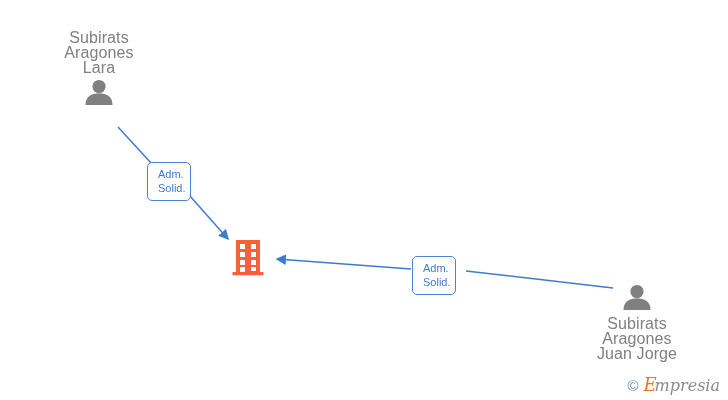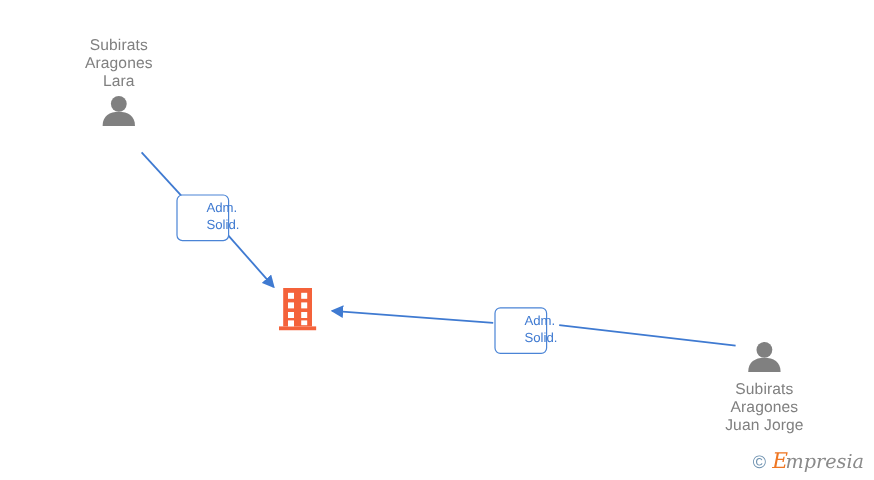--- a/index.html
+++ b/index.html
@@ -27,21 +27,21 @@
     height: 400px;
   }
 
   
   .node {
     position: absolute;
     text-align: center;
   }
   .node-label {
     color: #808080;
-    font-size: 13px;
+    font-size: 16px;
     line-height: 15px;
     white-space: pre-line;
     letter-spacing: 0.1px;
   }
 
   
   .person-node .node-label { margin-bottom: 4px; }
   .person-icon {
     width: 34px;
     height: 26px;
@@ -64,21 +64,21 @@
 
   
   .edge-chip {
     position: absolute;
     border: 1.3px solid #4a84d6;
     border-radius: 5px;
     background: #ffffff;
     color: #3f7ad1;
     font-size: 11px;
     line-height: 14px;
-    padding: 4px 7px 5px 24px;
+    padding: 4px 7px 5px 10px;
     text-align: left;
     white-space: pre-line;
     box-sizing: border-box;
   }
 
   
   #watermark {
     position: absolute;
     right: 8px;
     bottom: 5px;

